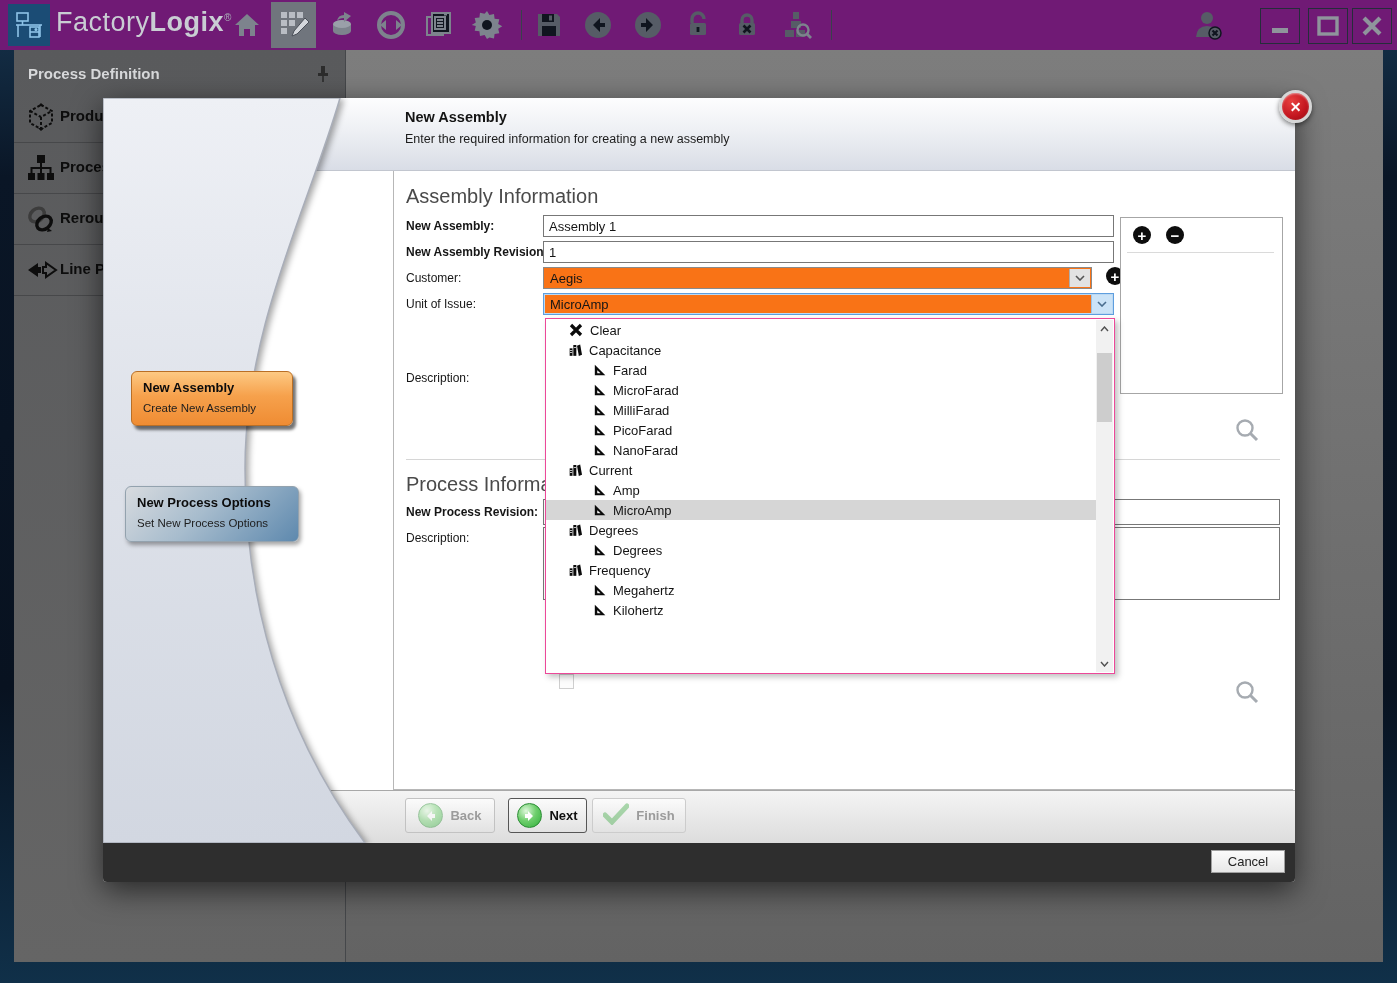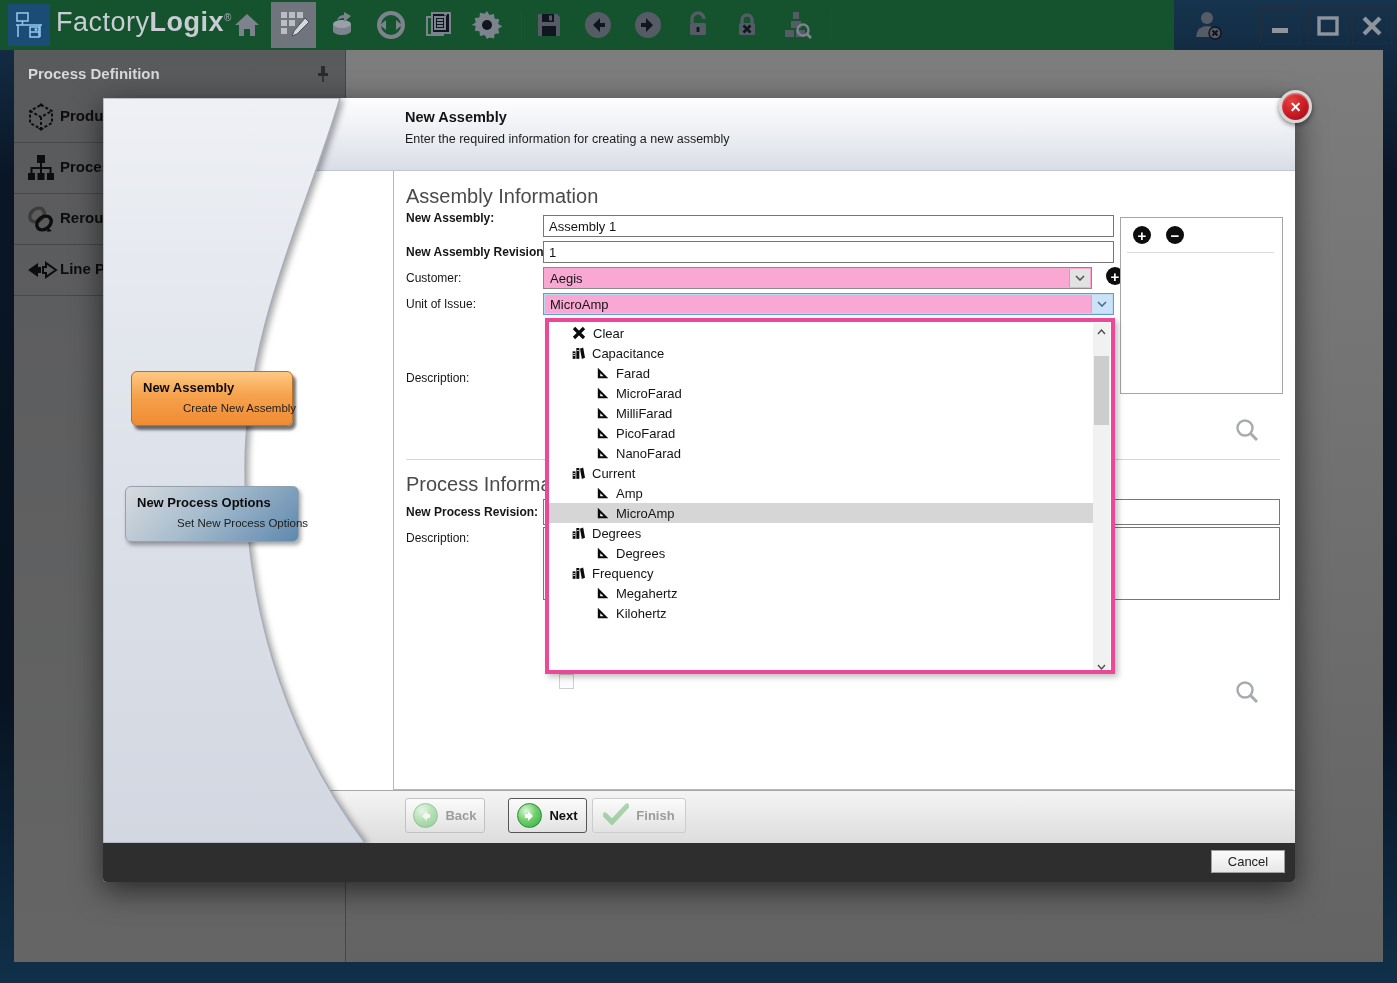--- a/index.html
+++ b/index.html
@@ -2,21 +2,21 @@
 <html><head>
 <meta charset="utf-8">
 <style>
   html,body{margin:0;padding:0;}
   body{
     width:1397px;height:983px;position:relative;overflow:hidden;
     font-family:"Liberation Sans",sans-serif;
     background:linear-gradient(180deg,#16344e 0%,#0a1626 18%,#081220 70%,#103049 100%);
   }
   
-  .toolbar{position:absolute;left:0;top:0;width:1174px;height:50px;background:#14532d;}
+  .toolbar{position:absolute;left:0;top:0;width:1397px;height:50px;background:#701a75;}
   .logo-box{position:absolute;left:8px;top:4px;width:42px;height:42px;background:#1b4c75;display:flex;align-items:center;justify-content:center;}
   .brand{position:absolute;left:56px;top:7px;font-size:27px;color:#c9cdd3;letter-spacing:.5px;}
   .brand b{font-weight:bold;}
   .brand sup{font-size:10px;color:#aab0b8;}
   .tb-ic{position:absolute;top:8px;width:36px;height:34px;display:flex;align-items:center;justify-content:center;cursor:pointer;}
   .tb-ic svg{display:block;}
   .tb-sel{position:absolute;left:271px;top:2px;width:45px;height:46px;background:#70757d;}
   .tb-sep{position:absolute;top:10px;width:1px;height:30px;background:#39404b;}
   .winbtn{position:absolute;top:8px;width:38px;height:34px;border:1px solid #252d3a;display:flex;align-items:center;justify-content:center;cursor:pointer;}
   
@@ -42,45 +42,45 @@
   .cancel-btn{position:absolute;left:1108px;top:752px;width:74px;height:23px;z-index:2;
     background:linear-gradient(180deg,#fbfbfb,#e7e7e7);border:1px solid #9f9f9f;font-size:13px;color:#222;
     display:flex;align-items:center;justify-content:center;cursor:pointer;}
   .close-btn{position:absolute;left:1176px;top:-8px;width:27px;height:27px;border-radius:50%;z-index:6;cursor:pointer;
     background:radial-gradient(circle at 35% 30%,#e8403f 0%,#c3161f 60%,#8f0b12 100%);
     border:3px solid #d6d6d6;box-shadow:0 2px 5px rgba(0,0,0,.5), inset 0 1px 2px rgba(255,255,255,.5);
     display:flex;align-items:center;justify-content:center;color:#fff;font-weight:bold;font-size:14px;}
   
   .step{position:absolute;z-index:3;border-radius:6px;cursor:pointer;}
   .step .st{position:absolute;left:11px;top:8px;font-size:13px;font-weight:bold;color:#0c0c0c;white-space:nowrap;}
-  .step .ss{position:absolute;left:11px;top:30px;font-size:11.5px;color:#1d1d1d;white-space:nowrap;margin-left:40px;}
+  .step .ss{position:absolute;left:11px;top:30px;font-size:11.5px;color:#1d1d1d;white-space:nowrap;}
   .step-active{left:28px;top:273px;width:160px;height:53px;
     background:linear-gradient(180deg,#fdc983 0%,#f6a14c 45%,#ef8c33 100%);
     border:1px solid #b96f26;box-shadow:3px 4px 3px rgba(0,0,0,.55);}
   .step-pending{left:22px;top:388px;width:172px;height:54px;
     background:linear-gradient(135deg,#d8dbdf 0%,#a7bccd 45%,#5e89ae 100%);
     border:1px solid #93a2ae;box-shadow:2px 3px 4px rgba(0,0,0,.35);}
   
   .contentbox{position:absolute;left:290px;top:73px;width:899px;height:618px;background:#fff;border:1px solid #b7b7b7;border-top:none;border-right:none;z-index:1;}
   .sec-title{position:absolute;left:12px;font-size:20px;font-weight:300;color:#4a4a4a;white-space:nowrap;}
   .flabel{position:absolute;left:12px;font-size:12px;color:#161616;white-space:nowrap;}
   .flabel.b{font-weight:bold;}
   .tin{position:absolute;left:149px;height:22px;border:1px solid #777;font-size:13px;color:#151515;padding:0 5px;font-family:"Liberation Sans",sans-serif;box-sizing:border-box;background:#fff;}
-  .combo{position:absolute;left:149px;height:22px;border:1px solid #8a8a8a;background:#f9a8d4;box-sizing:border-box;}
+  .combo{position:absolute;left:149px;height:22px;border:1px solid #8a8a8a;background:#f97316;box-sizing:border-box;}
   .combo .cv{position:absolute;left:6px;top:3px;font-size:13px;color:#151515;}
   .combo .arr{position:absolute;right:1px;top:1px;bottom:1px;width:20px;background:#e2e2e2;border-left:1px solid #adadad;display:flex;align-items:center;justify-content:center;cursor:pointer;}
   .combo.focus{border:1px solid #5e9ede;box-shadow:0 0 0 1px #bcd9f3 inset;}
   .combo.focus .arr{background:#cbe3f7;border-left:1px solid #9cc3e5;}
   .roundbtn{position:absolute;width:18px;height:18px;border-radius:50%;background:#0d0d0d;color:#fff;display:flex;align-items:center;justify-content:center;font-size:15px;font-weight:bold;cursor:pointer;line-height:1;}
   .divider{position:absolute;left:12px;width:874px;height:1px;background:#d6d6d6;}
   .sidebox{position:absolute;left:726px;top:46px;width:161px;height:175px;border:1px solid #a6a6a6;background:#fff;}
   .magnifier{position:absolute;width:26px;height:26px;cursor:pointer;}
   .ghost-check{position:absolute;left:165px;top:503px;width:13px;height:13px;border:1px solid #cfcfcf;background:#fcfcfc;}
   
-  .popup{position:absolute;left:442px;top:220px;width:570px;height:356px;background:#fff;border:4px solid #ec4899;z-index:5;box-shadow:3px 3px 6px rgba(0,0,0,.25);box-sizing:border-box;overflow:hidden;}
+  .popup{position:absolute;left:442px;top:220px;width:570px;height:356px;background:#fff;border:1px solid #ec4899;z-index:5;box-shadow:3px 3px 6px rgba(0,0,0,.25);box-sizing:border-box;overflow:hidden;}
   .dd-list{position:absolute;left:0;top:1px;width:551px;}
   .dd-row{height:20px;display:flex;align-items:center;cursor:pointer;}
   .dd-row.selected{background:#d6d6d6;}
   .dd-icon{display:none;width:16px;height:16px;align-items:center;justify-content:center;flex:none;}
   .dd-row.k-clear .ic-clear{display:inline-flex;margin-left:22px;}
   .dd-row.k-group .ic-group{display:inline-flex;margin-left:21px;}
   .dd-row.k-leaf  .ic-leaf {display:inline-flex;margin-left:45px;}
   .dd-label{margin-left:6px;font-size:13px;color:#141414;white-space:nowrap;}
   .sbar{position:absolute;right:1px;top:1px;width:17px;height:352px;background:#f1f1f1;}
   .sbtn{position:absolute;left:0;width:17px;height:17px;display:flex;align-items:center;justify-content:center;cursor:pointer;color:#555;font-size:9px;}
@@ -332,21 +332,21 @@
     <span class="ss">Create New Assembly</span>
   </div>
   <div class="step step-pending">
     <span class="st">New Process Options</span>
     <span class="ss">Set New Process Options</span>
   </div>
 
   <div class="contentbox">
     <div class="sec-title" style="top:14px">Assembly Information</div>
 
-    <div class="flabel b" style="top:40px">New Assembly:</div>
+    <div class="flabel b" style="top:48px">New Assembly:</div>
     <input class="tin" style="top: 44px; width: 571px;" value="Assembly 1">
 
     <div class="flabel b" style="top:74px">New Assembly Revision:</div>
     <input class="tin" style="top: 70px; width: 571px;" value="1">
 
     <div class="flabel" style="top:100px">Customer:</div>
     <div class="combo" style="top:96px;width:549px">
       <span class="cv">Aegis</span>
       <span class="arr">
         <svg width="10" height="6" viewBox="0 0 10 6">
@@ -614,21 +614,21 @@
       </div>
       <div class="sthumb"></div>
       <div class="sbtn" style="top:335px">
         <svg width="9" height="6" viewBox="0 0 9 6">
             <path d="M1 1 L4.5 5 L8 1" fill="none" stroke="#505050" stroke-width="1.4"></path>
           </svg>
       </div>
     </div>
   </div>
 
-  <button class="wbtn" style="left:302px;width:80px">
+  <button class="wbtn" style="left:302px;width:90px">
     <span class="gcirc dis">
         <svg width="12" height="12" viewBox="0 0 12 12">
           <path d="M8 1 L3 6 L8 11 V8 H11 V4 H8 Z" fill="#fff" transform="translate(-1,0)"></path>
         </svg>
       </span>
     <span class="lbl-dis">Back</span>
   </button>
   <button class="wbtn primary" style="left:405px;width:79px">
     <span class="gcirc">
         <svg width="12" height="12" viewBox="0 0 12 12">

